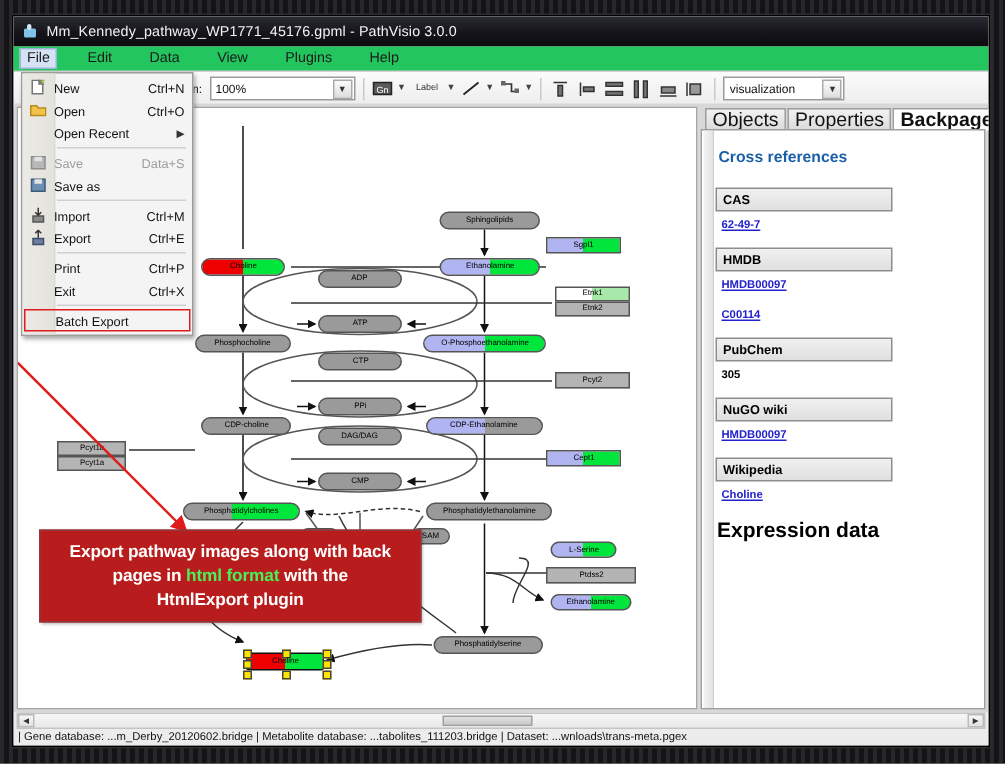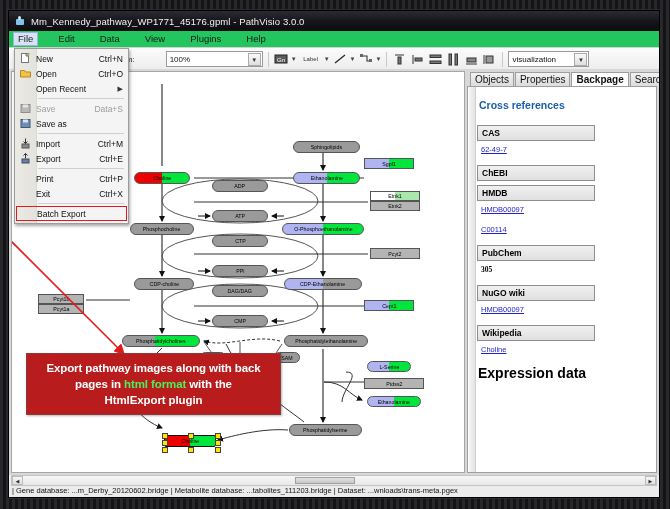--- a/index.html
+++ b/index.html
@@ -37,51 +37,51 @@
   #toolbar{height:22px;background:linear-gradient(180deg,#fbfbfb,#ededed);
     border-bottom:1px solid #cfcfcf;display:flex;align-items:center;gap:3px;padding:0 4px;
     position:relative;}
   .tbsep{width:1px;height:15px;background:#c9c9c9;margin:0 2px;}
   .zlabel{font-size:8px;color:#222;margin-right:2px;}
   .combo{height:14px;background:#fff;border:1px solid #9a9a9a;display:flex;align-items:center;
     font-size:8px;color:#111;padding-left:3px;position:relative;}
   .combo .arw{position:absolute;right:1px;top:1px;width:11px;height:11px;
     background:linear-gradient(180deg,#fafafa,#dedede);border:1px solid #aaa;
     display:flex;align-items:center;justify-content:center;font-size:6px;color:#333;}
-  #zoomcombo{width:92px;margin-left:26px;}
+  #zoomcombo{width:92px;}
   #viscombo{width:76px;}
   .tbtn{width:15px;height:15px;display:flex;align-items:center;justify-content:center;
     position:relative;}
   .tbtn svg{display:block;}
   .caret{font-size:6px;color:#444;margin-left:-1px;}
   .tblabel{font-size:6px;color:#333;}
   
   #main{position:absolute;left:0;top:58px;right:0;bottom:22px;display:flex;background:#d8d8d8;}
   
   #canvaswrap{position:relative;flex:0 0 452px;background:#fff;border:1px solid #a6a6a6;
     margin:2px 1px 2px 2px;overflow:hidden;}
   #canvas{position:absolute;inset:0;background:#fff;}
   
   #rightwrap{flex:1;display:flex;flex-direction:column;margin:2px 2px 2px 1px;min-width:0;}
   #tabrow{display:flex;align-items:flex-end;height:15px;gap:1px;padding-left:3px;background:#d8d8d8;}
-  .tab{font-size:10px;padding:2px 4px 2px;background:linear-gradient(180deg,#f2f2f2,#dcdcdc);
+  .tab{font-size:13px;padding:2px 4px 2px;background:linear-gradient(180deg,#f2f2f2,#dcdcdc);
     border:1px solid #9e9e9e;border-bottom:none;color:#111;line-height:9px;white-space:nowrap;}
   .tab.active{background:#fff;font-weight:bold;padding-bottom:3px;margin-bottom:-1px;}
   #backpage{flex:1;background:#fff;border:1px solid #9e9e9e;overflow:hidden;position:relative;
     padding:8px 7px 4px 9px;}
   #bpscroll{position:absolute;left:1px;top:0;width:6px;height:100%;
     background:linear-gradient(90deg,#f4f4f4,#e4e4e4);border-right:1px solid #cfcfcf;}
   .xref-title{font-size:10.5px;font-weight:bold;color:#1a5fa8;margin:4px 0 14px 2px;
     font-family:"Liberation Sans",sans-serif;}
   .xhead{border:1px solid #8d8d8d;background:linear-gradient(180deg,#f0f0f0,#e0e0e0);
     font-size:8.5px;font-weight:bold;color:#000;padding:2px 4px;width:118px;
     box-sizing:border-box;margin-bottom:4px;}
   .xval{font-size:7.5px;margin:0 0 11px 4px;color:#000;}
-  .xval a{color:#2222cc;text-decoration:underline;font-weight:normal;}
-  .xval.plain{font-weight:bold;color:#000;font-family:Liberation Serif, serif;}
+  .xval a{color:#2222cc;text-decoration:underline;font-weight:bold;}
+  .xval.plain{font-weight:bold;color:#000;}
   .exprdata{font-size:14px;font-weight:bold;color:#000;margin:3px 0 0 1px;}
   
   #statusbar{position:absolute;left:0;right:0;bottom:0;height:22px;background:#ececec;}
   #hscroll{position:absolute;left:2px;right:2px;top:0;height:9px;
     background:linear-gradient(180deg,#f6f6f6,#e8e8e8);border:1px solid #c4c4c4;
     display:flex;align-items:center;}
   #hscroll .thumb{position:absolute;left:44%;width:9%;top:1px;bottom:1px;
     background:linear-gradient(180deg,#e2e2e2,#c8c8c8);border:1px solid #9f9f9f;}
   #hscroll .lend,#hscroll .rend{position:absolute;top:0;bottom:0;width:9px;
     background:linear-gradient(180deg,#f8f8f8,#e0e0e0);border:1px solid #bbb;
@@ -399,21 +399,20 @@
         <div class="tab active">Backpage</div>
         <div class="tab">Search</div>
         <div class="tab">Legend</div>
       </div>
       <div id="backpage">
         <div id="bpscroll"></div>
         <div class="xref-title">Cross references</div>
         <div id="xreflist">
             <div class="xhead">CAS</div>
             <div class="xval"><a href="#">62-49-7</a></div>
-            <div class="xhead">ChEBI</div>
             <div class="xhead">HMDB</div>
             <div class="xval"><a href="#">HMDB00097</a></div>
             <div class="xval"><a href="#">C00114</a></div>
             <div class="xhead">PubChem</div>
             <div class="xval plain">305</div>
             <div class="xhead">NuGO wiki</div>
             <div class="xval"><a href="#">HMDB00097</a></div>
             <div class="xhead">Wikipedia</div>
             <div class="xval"><a href="#">Choline</a></div>
           </div>

